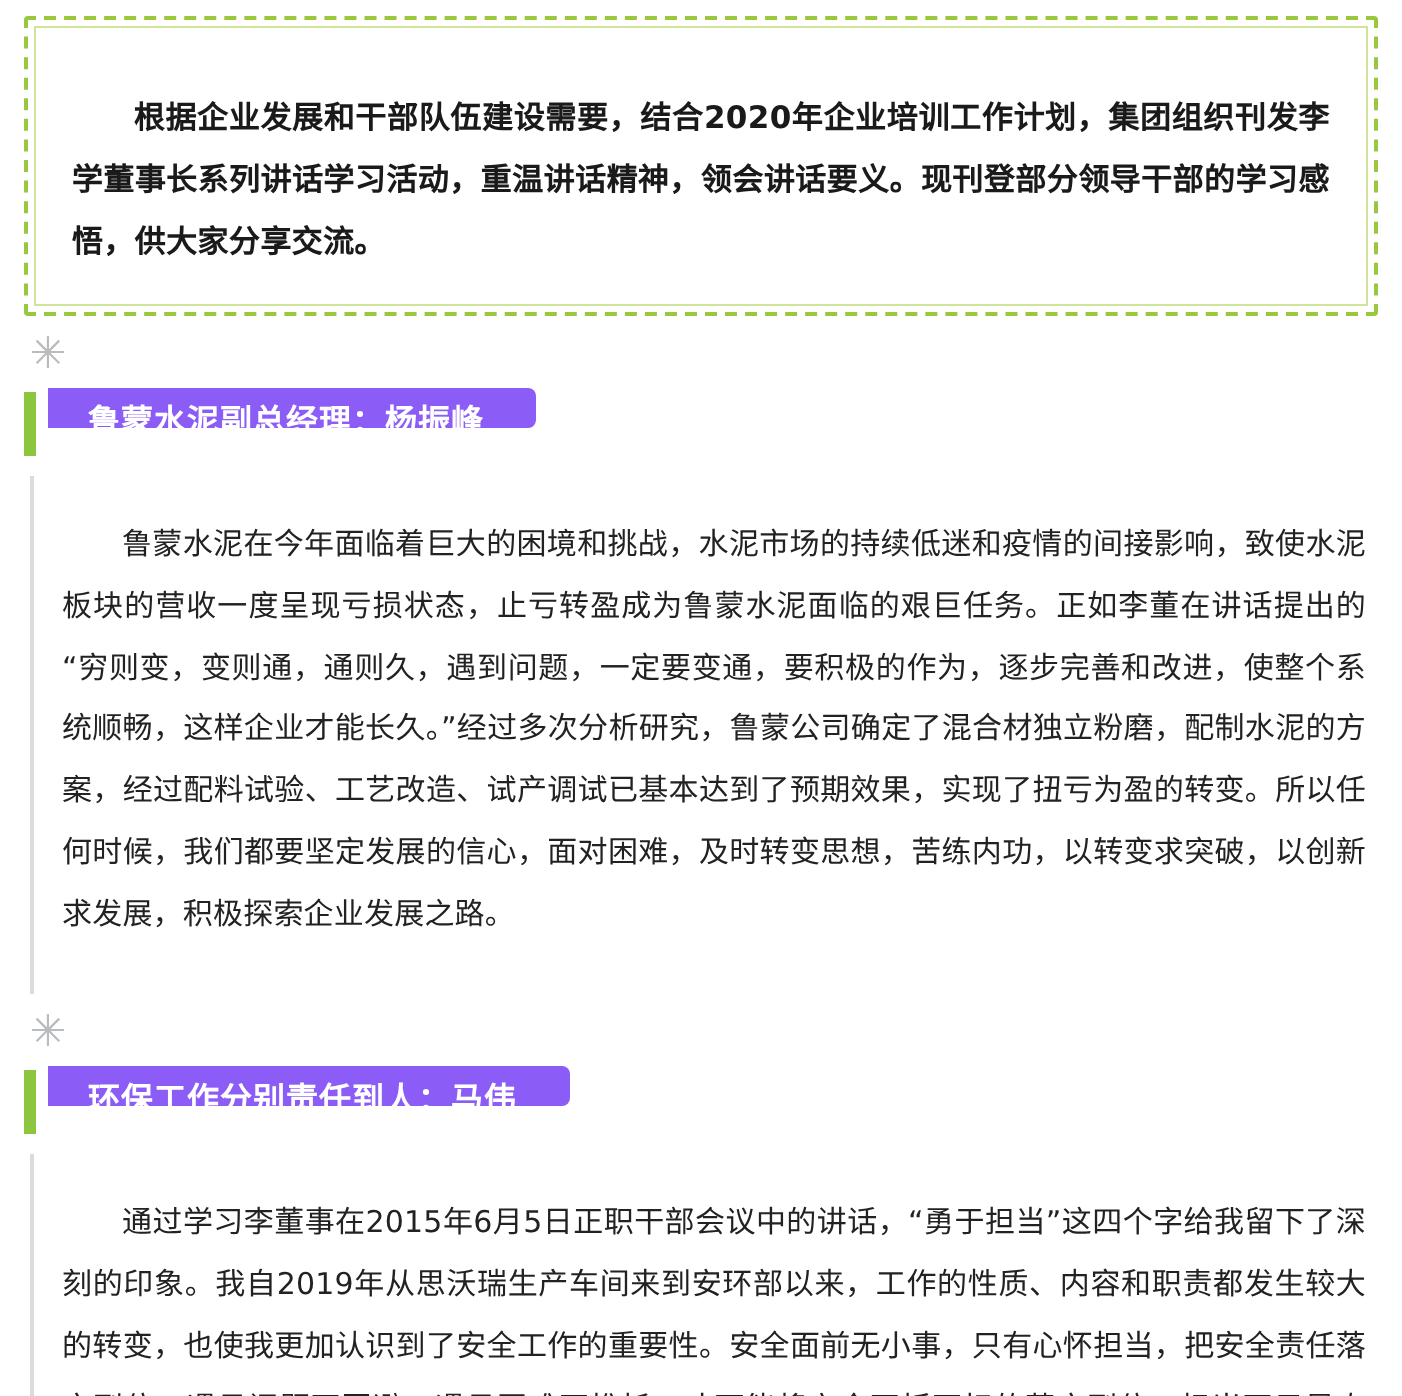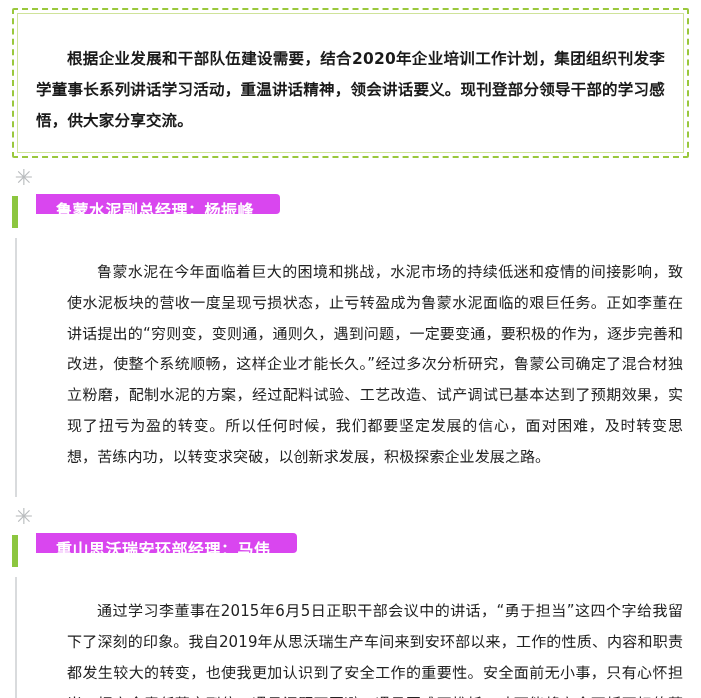--- a/index.html
+++ b/index.html
@@ -78,26 +78,26 @@
     content: "";
     position: absolute;
     left: 0;
     top: 4px;
     bottom: 4px;
     width: 6px;
     background: #8cc63f;
   }
   .title-pill {
     position: absolute;
-    left: 24px;
+    left: 12px;
     top: 2px;
     height: 20px;
     line-height: 34px;
     padding: 0 26px 0 20px;
-    background: #d946ef;
+    background: #8b5cf6;
     color: #ffffff;
     font-family: "DejaVu Sans", "Liberation Sans", sans-serif;
     font-size: 16px;
     font-weight: bold;
     letter-spacing: 0.5px;
     border-top-right-radius: 4px;
     border-bottom-right-radius: 4px;
     white-space: nowrap;
     box-sizing: border-box;
   }
@@ -108,21 +108,20 @@
     box-sizing: border-box;
   }
   .body-text {
     font-family: "DejaVu Sans", "Liberation Sans", sans-serif;
     font-size: 15px;
     color: #222222;
     line-height: 2.05;
     text-align: justify;
     text-indent: 2em;
     letter-spacing: 0.1px;
-    margin-left: 36px;
   }
 </style>
 </head>
 <body>
 
 <div class="page">
 
   <div class="intro-wrap">
     <div class="intro-inner">
       <p class="intro-text">根据企业发展和干部队伍建设需要，结合2020年企业培训工作计划，集团组织刊发李学董事长系列讲话学习活动，重温讲话精神，领会讲话要义。现刊登部分领导干部的学习感悟，供大家分享交流。</p>
@@ -141,20 +140,20 @@
       <p class="body-text">鲁蒙水泥在今年面临着巨大的困境和挑战，水泥市场的持续低迷和疫情的间接影响，致使水泥板块的营收一度呈现亏损状态，止亏转盈成为鲁蒙水泥面临的艰巨任务。正如李董在讲话提出的“穷则变，变则通，通则久，遇到问题，一定要变通，要积极的作为，逐步完善和改进，使整个系统顺畅，这样企业才能长久。”经过多次分析研究，鲁蒙公司确定了混合材独立粉磨，配制水泥的方案，经过配料试验、工艺改造、试产调试已基本达到了预期效果，实现了扭亏为盈的转变。所以任何时候，我们都要坚定发展的信心，面对困难，及时转变思想，苦练内功，以转变求突破，以创新求发展，积极探索企业发展之路。</p>
     </div>
   </div>
 
   <div class="sep">
     <span class="sep-glyph">✳</span>
   </div>
 
   <div class="section">
     <div class="section-bar">
-      <div class="title-pill">重山思沃瑞安环部经理：马伟</div>
+      <div class="title-pill">环保工作分别责任到人：马伟</div>
     </div>
     <div class="body-wrap">
       <p class="body-text">通过学习李董事在2015年6月5日正职干部会议中的讲话，“勇于担当”这四个字给我留下了深刻的印象。我自2019年从思沃瑞生产车间来到安环部以来，工作的性质、内容和职责都发生较大的转变，也使我更加认识到了安全工作的重要性。安全面前无小事，只有心怀担当，把安全责任落实到位，遇见问题不回避，遇见困难不推托，才可能将安全不折不扣的落实到位。担当不只是态度，更要看落实。目前我们将部门人员按照安全、环保工作分别责任到人，将工作扎根于生产现场，这既是公司安全生产的需要，也是将担当落实于工作的具体行动。</p>
     </div>
   </div>
 
 </div>
 
 </body></html>

